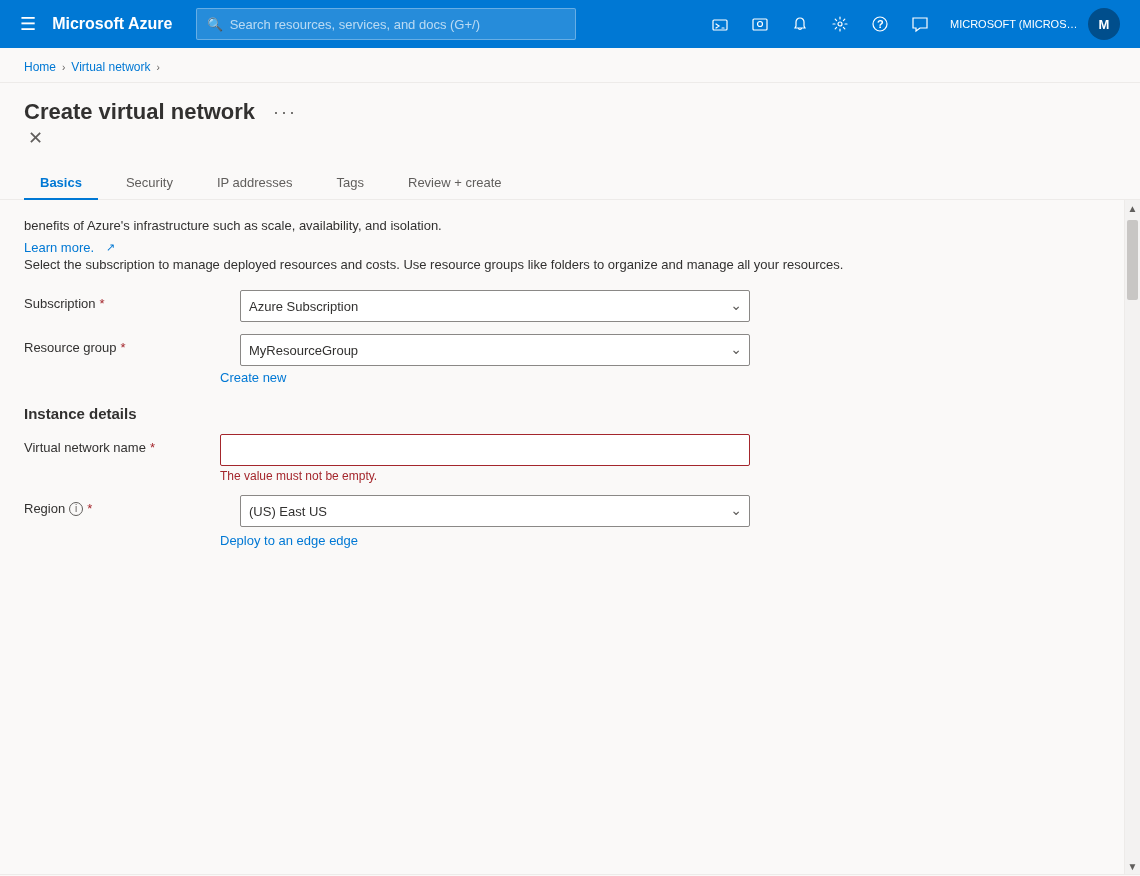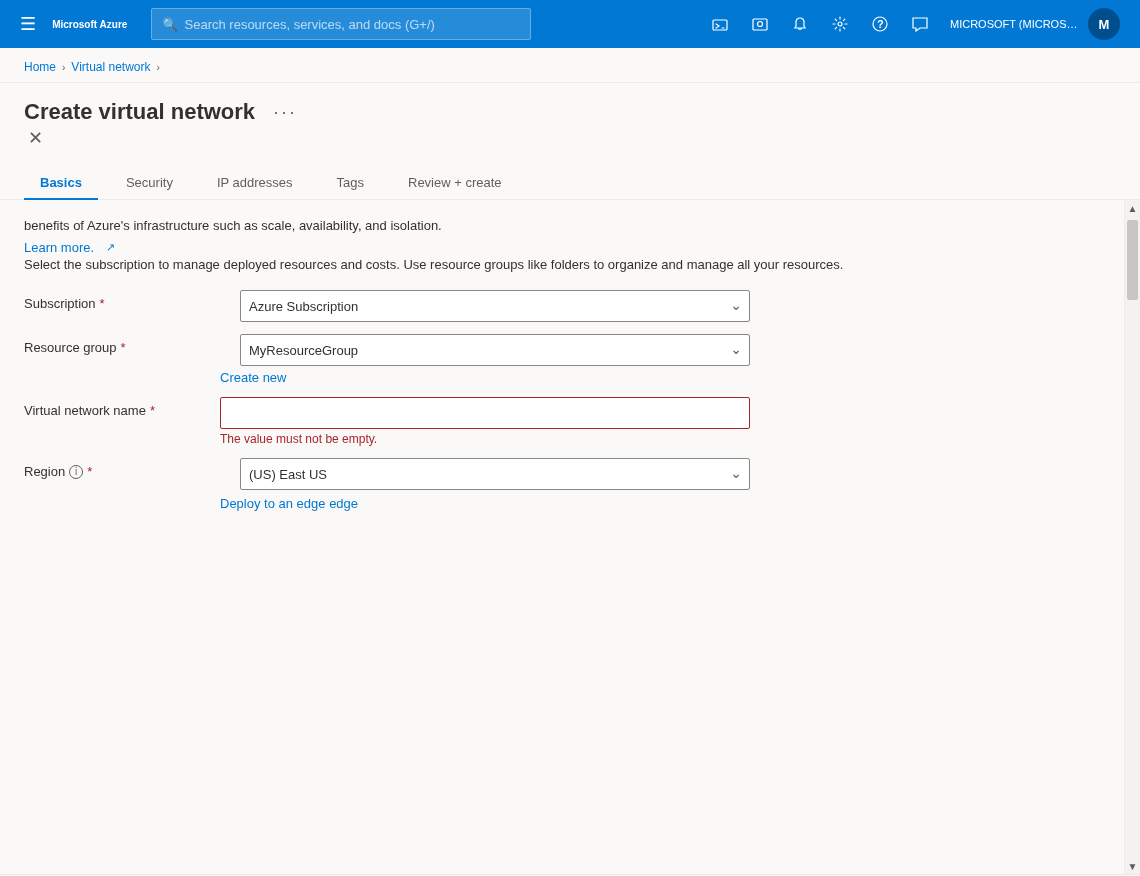--- a/index.html
+++ b/index.html
@@ -9,21 +9,21 @@
     .topnav {
       background: #0078d4;
       height: 48px;
       display: flex;
       align-items: center;
       padding: 0 12px;
       gap: 8px;
       color: white;
     }
     .topnav-hamburger { cursor: pointer; font-size: 18px; padding: 4px 8px; }
-    .topnav-brand { font-size: 10px; font-weight: 600; margin-right: 16px; white-space: nowrap; }
+    .topnav-brand { font-size: 16px; font-weight: 600; margin-right: 16px; white-space: nowrap; }
     .topnav-search {
       background: rgba(255,255,255,0.15);
       border: 1px solid rgba(255,255,255,0.3);
       border-radius: 2px;
       height: 32px;
       display: flex;
       align-items: center;
       padding: 0 10px;
       gap: 6px;
       flex: 1;
@@ -352,20 +352,21 @@
           <div class="select-wrapper">
             <select class="select-field">
               <option>MyResourceGroup</option>
             </select>
           </div>
           <a class="create-new">Create new</a>
         </div>
       </div>
 
       
+      <div class="section-title">Instance details</div>
 
       
       <div class="form-row">
         <div class="form-label">
           <span>Virtual network name</span>
           <span class="required-star">*</span>
         </div>
         <div class="form-control-wrap">
           <input type="text" class="text-input" value="" style="">
           <div class="error-msg">The value must not be empty.</div>

